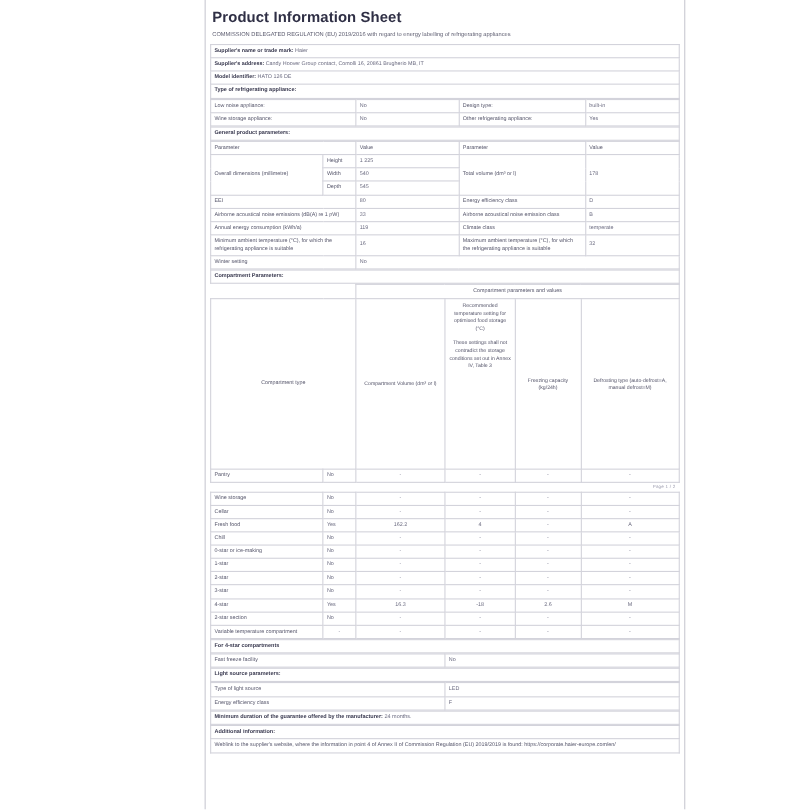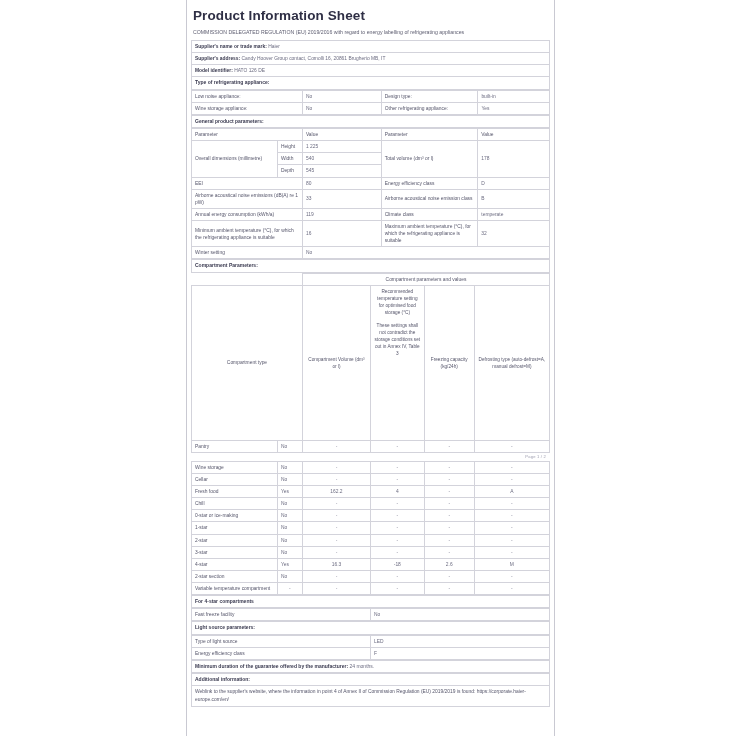--- a/index.html
+++ b/index.html
@@ -17,21 +17,21 @@
     position: relative;
     width: 736px;
     height: 736px;
     background: #fff;
     box-sizing: border-box;
   }
   .sheet {
     position: absolute;
     left: 186px;
     top: 0;
-    width: 369px;
+    width: 437px;
     height: 736px;
     border-left: 1px solid #c9c9d2;
     border-right: 1px solid #c9c9d2;
     box-sizing: border-box;
     padding: 0;
   }
   .inner {
     padding: 4px 4px 0 4px;
   }
   h1.title {

